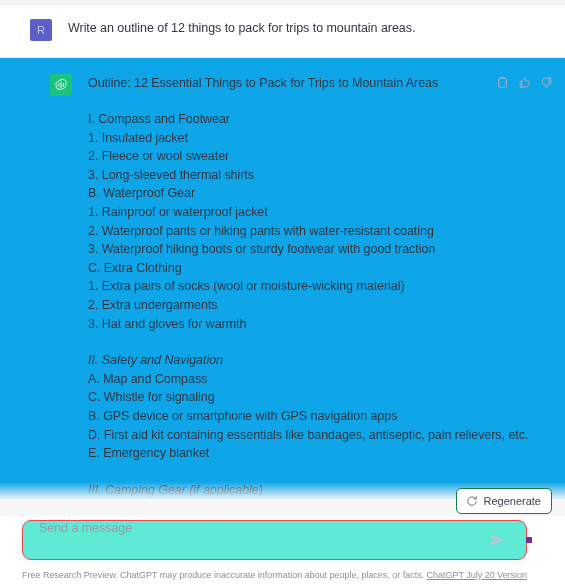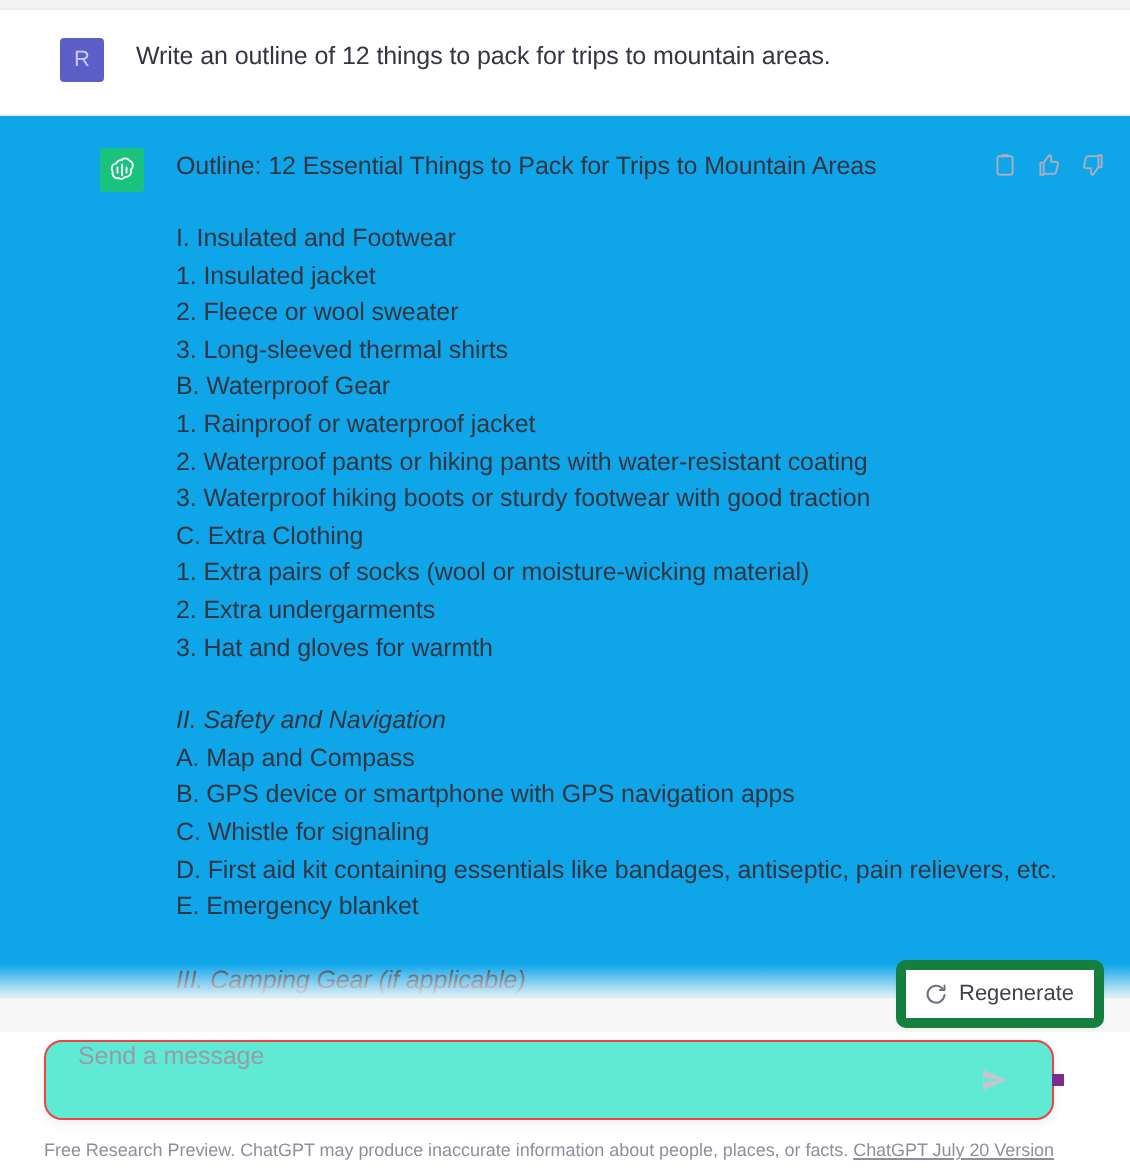--- a/index.html
+++ b/index.html
@@ -154,21 +154,21 @@
 
   
   .regenerate-btn {
     position: absolute;
     right: 13px;
     bottom: 74px;
     display: flex;
     align-items: flex-start;
     gap: 6px;
     background: #ffffff;
-    border: 5px solid #15803d;
+    border: 1px solid #15803d;
     border-radius: 5px;
     padding: 6px 10px 6px 9px;
     font-size: 11px;
     color: #40414f;
     cursor: pointer;
     box-shadow: 0 1px 2px rgba(0,0,0,0.03);
     z-index: 5;
   }
   .regenerate-btn svg { width: 12px; height: 12px; color: #6e6e80; flex: 0 0 12px; }
 
@@ -265,36 +265,36 @@
       <div class="avatar assistant">
         <svg viewBox="0 0 24 24" fill="none" stroke="#ffffff" stroke-width="1.4" stroke-linecap="round" stroke-linejoin="round">
           <path d="M12 4.2c1.9-1.5 4.6-1.1 5.9 1 .6.2 1.2.6 1.6 1.2 1.2 1.8.7 4.2-1 5.4.3.6.4 1.3.3 2-.3 2.1-2.3 3.6-4.4 3.3-1.1 1.6-3.3 2-4.9.9-.6.2-1.3.2-2 0-2-.6-3.1-2.8-2.4-4.8-.4-.5-.7-1.2-.8-1.9-.2-2.1 1.3-4 3.4-4.3.5-1.3 1.7-2.2 3.1-2.4.4-.1.8-.1 1.2.1"></path>
           <path d="M12 8.1v7.8M8.6 10v4M15.4 10v4"></path>
         </svg>
       </div>
 
       <div class="msg-body">
         <div class="assistant-title">Outline: 12 Essential Things to Pack for Trips to Mountain Areas</div>
         <div id="outline-lines">
-            <div class="outline-line">I. Insulated and Footwear</div>
+            <div class="outline-line">I. Compass and Footwear</div>
             <div class="outline-line">1. Insulated jacket</div>
             <div class="outline-line">2. Fleece or wool sweater</div>
             <div class="outline-line">3. Long-sleeved thermal shirts</div>
             <div class="outline-line">B. Waterproof Gear</div>
             <div class="outline-line">1. Rainproof or waterproof jacket</div>
             <div class="outline-line">2. Waterproof pants or hiking pants with water-resistant coating</div>
             <div class="outline-line">3. Waterproof hiking boots or sturdy footwear with good traction</div>
             <div class="outline-line">C. Extra Clothing</div>
             <div class="outline-line">1. Extra pairs of socks (wool or moisture-wicking material)</div>
             <div class="outline-line">2. Extra undergarments</div>
             <div class="outline-line">3. Hat and gloves for warmth</div>
             <div class="outline-line spacer-before">II. Safety and Navigation</div>
             <div class="outline-line">A. Map and Compass</div>
+            <div class="outline-line">C. Whistle for signaling</div>
             <div class="outline-line">B. GPS device or smartphone with GPS navigation apps</div>
-            <div class="outline-line">C. Whistle for signaling</div>
             <div class="outline-line">D. First aid kit containing essentials like bandages, antiseptic, pain relievers, etc.</div>
             <div class="outline-line">E. Emergency blanket</div>
             <div class="outline-line spacer-before">III. Camping Gear (if applicable)</div>
           </div>
       </div>
 
       <div class="msg-actions">
         <span class="action-icon">
           <svg viewBox="0 0 24 24" fill="none" stroke="currentColor" stroke-width="1.8" stroke-linecap="round" stroke-linejoin="round">
             <rect x="5" y="4" width="14" height="17" rx="2"></rect>

